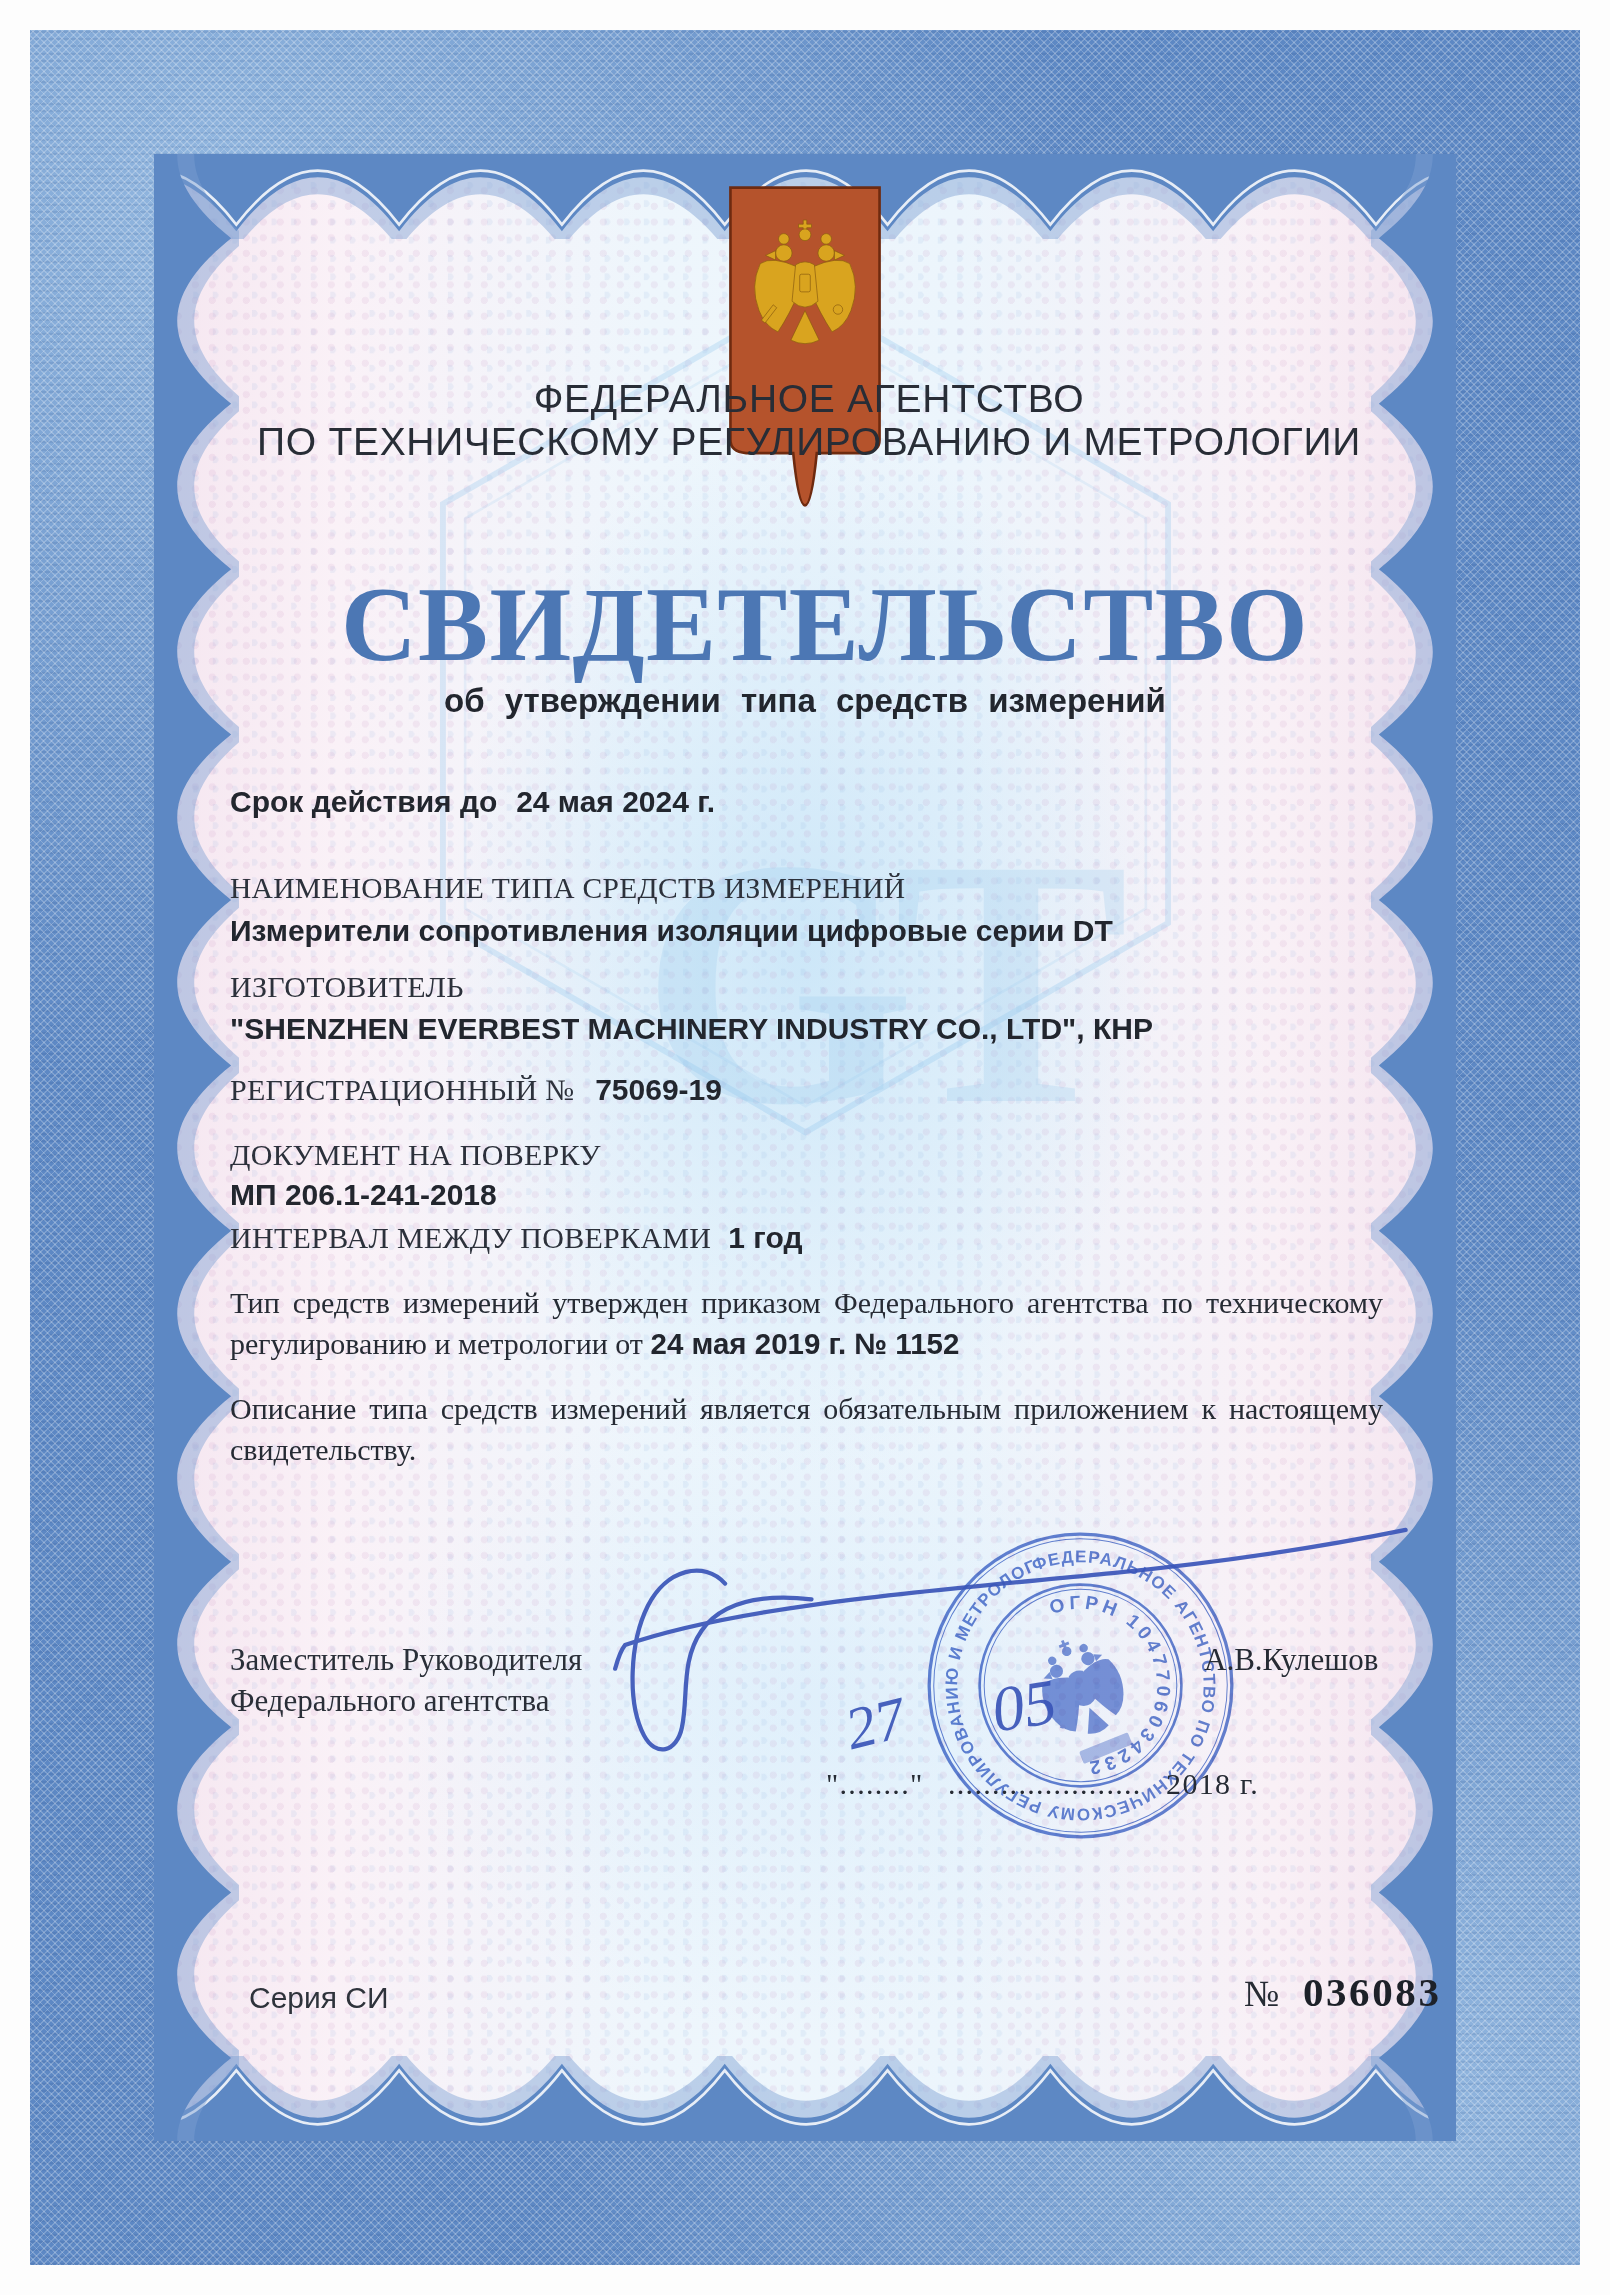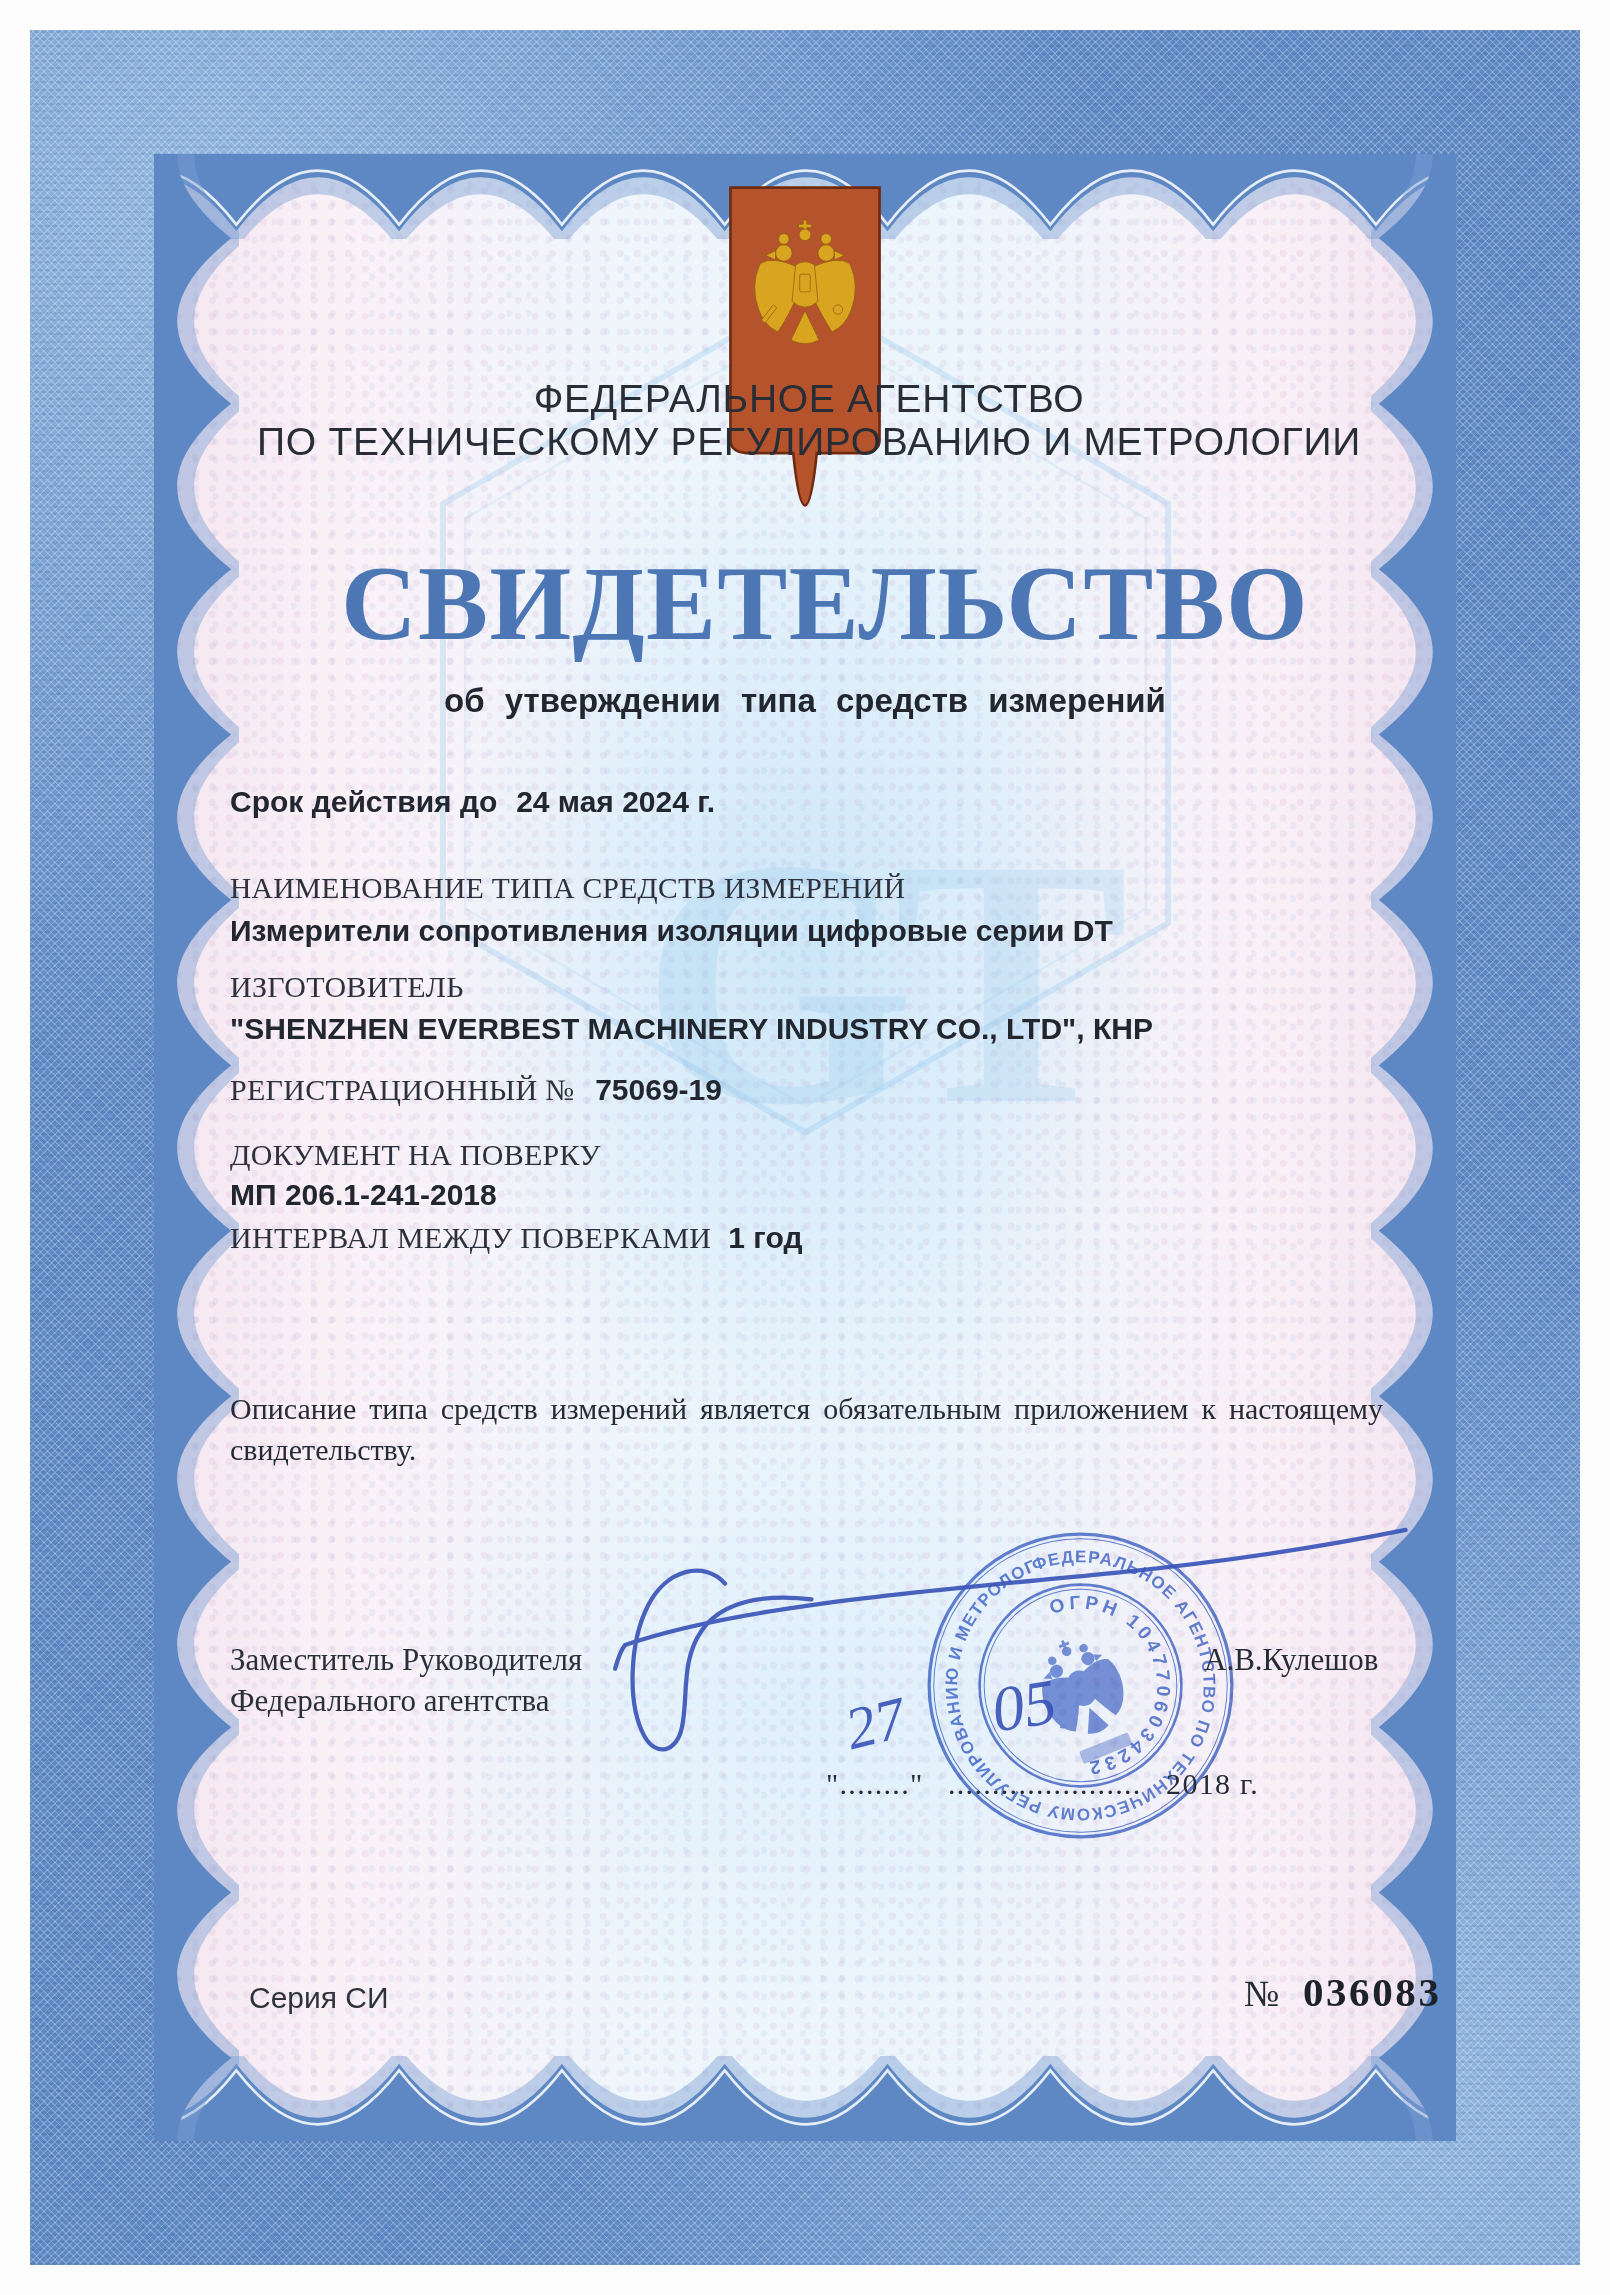--- a/index.html
+++ b/index.html
@@ -34,21 +34,21 @@
   .edge path.wave-line{fill:none;stroke:rgba(255,255,255,.85);stroke-width:4;}
   
   .content{position:absolute;inset:0;}
   .abs{position:absolute;}
   .centered{left:0;right:0;text-align:center;}
   .wm-hex{opacity:.9;}
   .wm-monogram{left:641px;top:805px;font-family:"Liberation Serif",serif;font-weight:bold;
     font-size:353px;letter-spacing:-22px;color:rgba(150,200,235,.26);line-height:1;}
   .agency{top:377px;font-family:"Liberation Sans",sans-serif;font-size:39px;line-height:43px;
     color:#282d36;letter-spacing:0.7px;margin-left:8px;}
-  .doc-title{top:547px;font-family:"Liberation Serif",serif;font-weight:bold;font-size:105px;
+  .doc-title{top:568px;font-family:"Liberation Serif",serif;font-weight:bold;font-size:105px;
     line-height:113px;color:var(--accent_blue);letter-spacing:1.3px;margin-left:40px;}
   .subtitle{top:682px;font-family:"Liberation Sans",sans-serif;font-weight:bold;font-size:33px;
     color:#22262e;word-spacing:11px;}
   .codeline{top:729px;font-family:"Liberation Sans",sans-serif;font-weight:bold;font-size:31px;color:#22262e;}
   .codeline .gap{display:inline-block;width:22px;}
   .sans-b{font-family:"Liberation Sans",sans-serif;font-weight:bold;color:#22262e;}
   .serif-label{font-family:"Liberation Serif",serif;font-size:30px;color:#2c313b;letter-spacing:0.3px;}
   .line{white-space:nowrap;}
   .validity{left:230px;top:785px;font-size:30px;}
   .para{left:230px;width:1153px;font-size:30px;line-height:41px;text-align:justify;color:#262b34;}
@@ -159,20 +159,24 @@
     </div>
 
     <div class="abs serif-label line" style="left:230px;top:1138px">ДОКУМЕНТ НА ПОВЕРКУ</div>
     <div class="abs sans-b line" style="left:230px;top:1178px;font-size:30px">МП 206.1-241-2018</div>
 
     <div class="abs line" style="left:230px;top:1221px">
       <span class="serif-label">ИНТЕРВАЛ МЕЖДУ ПОВЕРКАМИ</span>
       <span class="sans-b" style="font-size:30px;margin-left:14.4px">1 год</span>
     </div>
 
+    <div class="abs para" style="top:1282px">
+      <span>Тип средств измерений утвержден приказом Федерального агентства по техническому регулированию и метрологии от</span>
+      <span class="sans-b">24 мая 2019 г. № 1152</span>
+    </div>
     <div class="abs para" style="top:1388px">Описание типа средств измерений является обязательным приложением к настоящему свидетельству.</div>
 
     <div class="abs role">
       <div>Заместитель Руководителя</div>
       <div>Федерального агентства</div>
     </div>
 
     <svg class="abs stamp-svg" width="321" height="321" viewBox="0 0 490 490">
       <g transform="rotate(-22 245 245)" fill="none" stroke="var(--stamp_blue)">
         <circle cx="245" cy="245" r="231" stroke-width="5"></circle>

